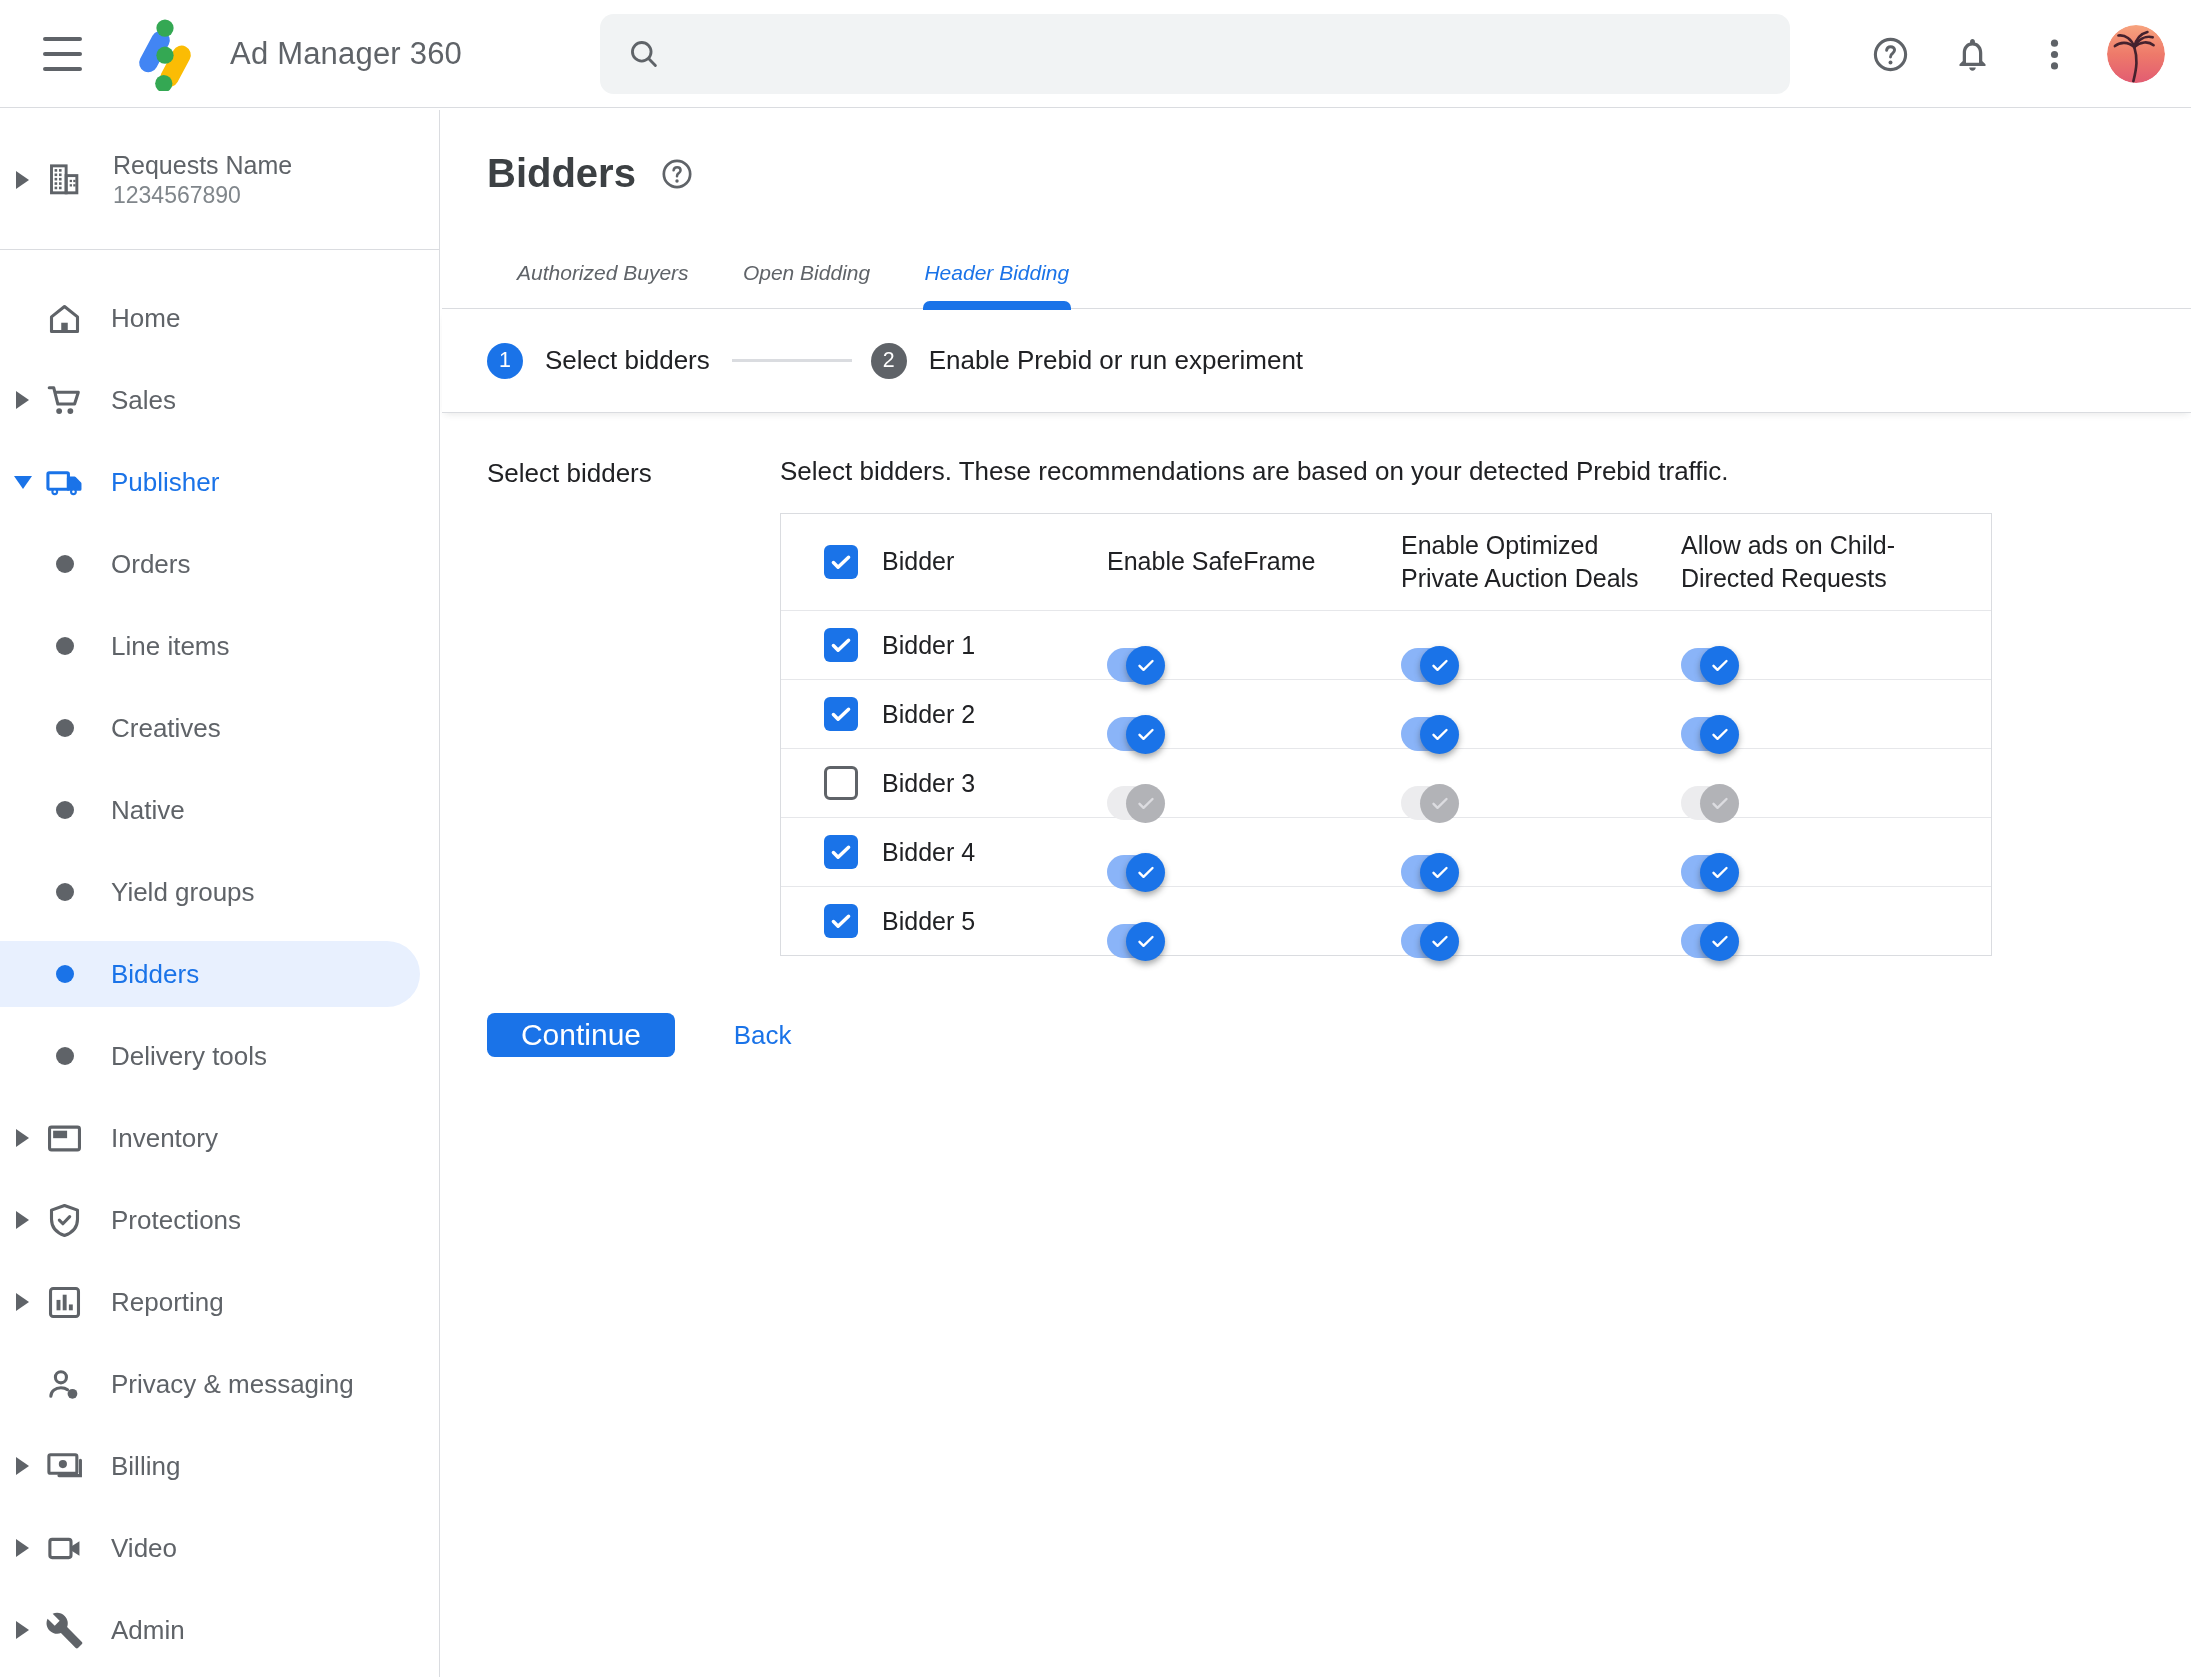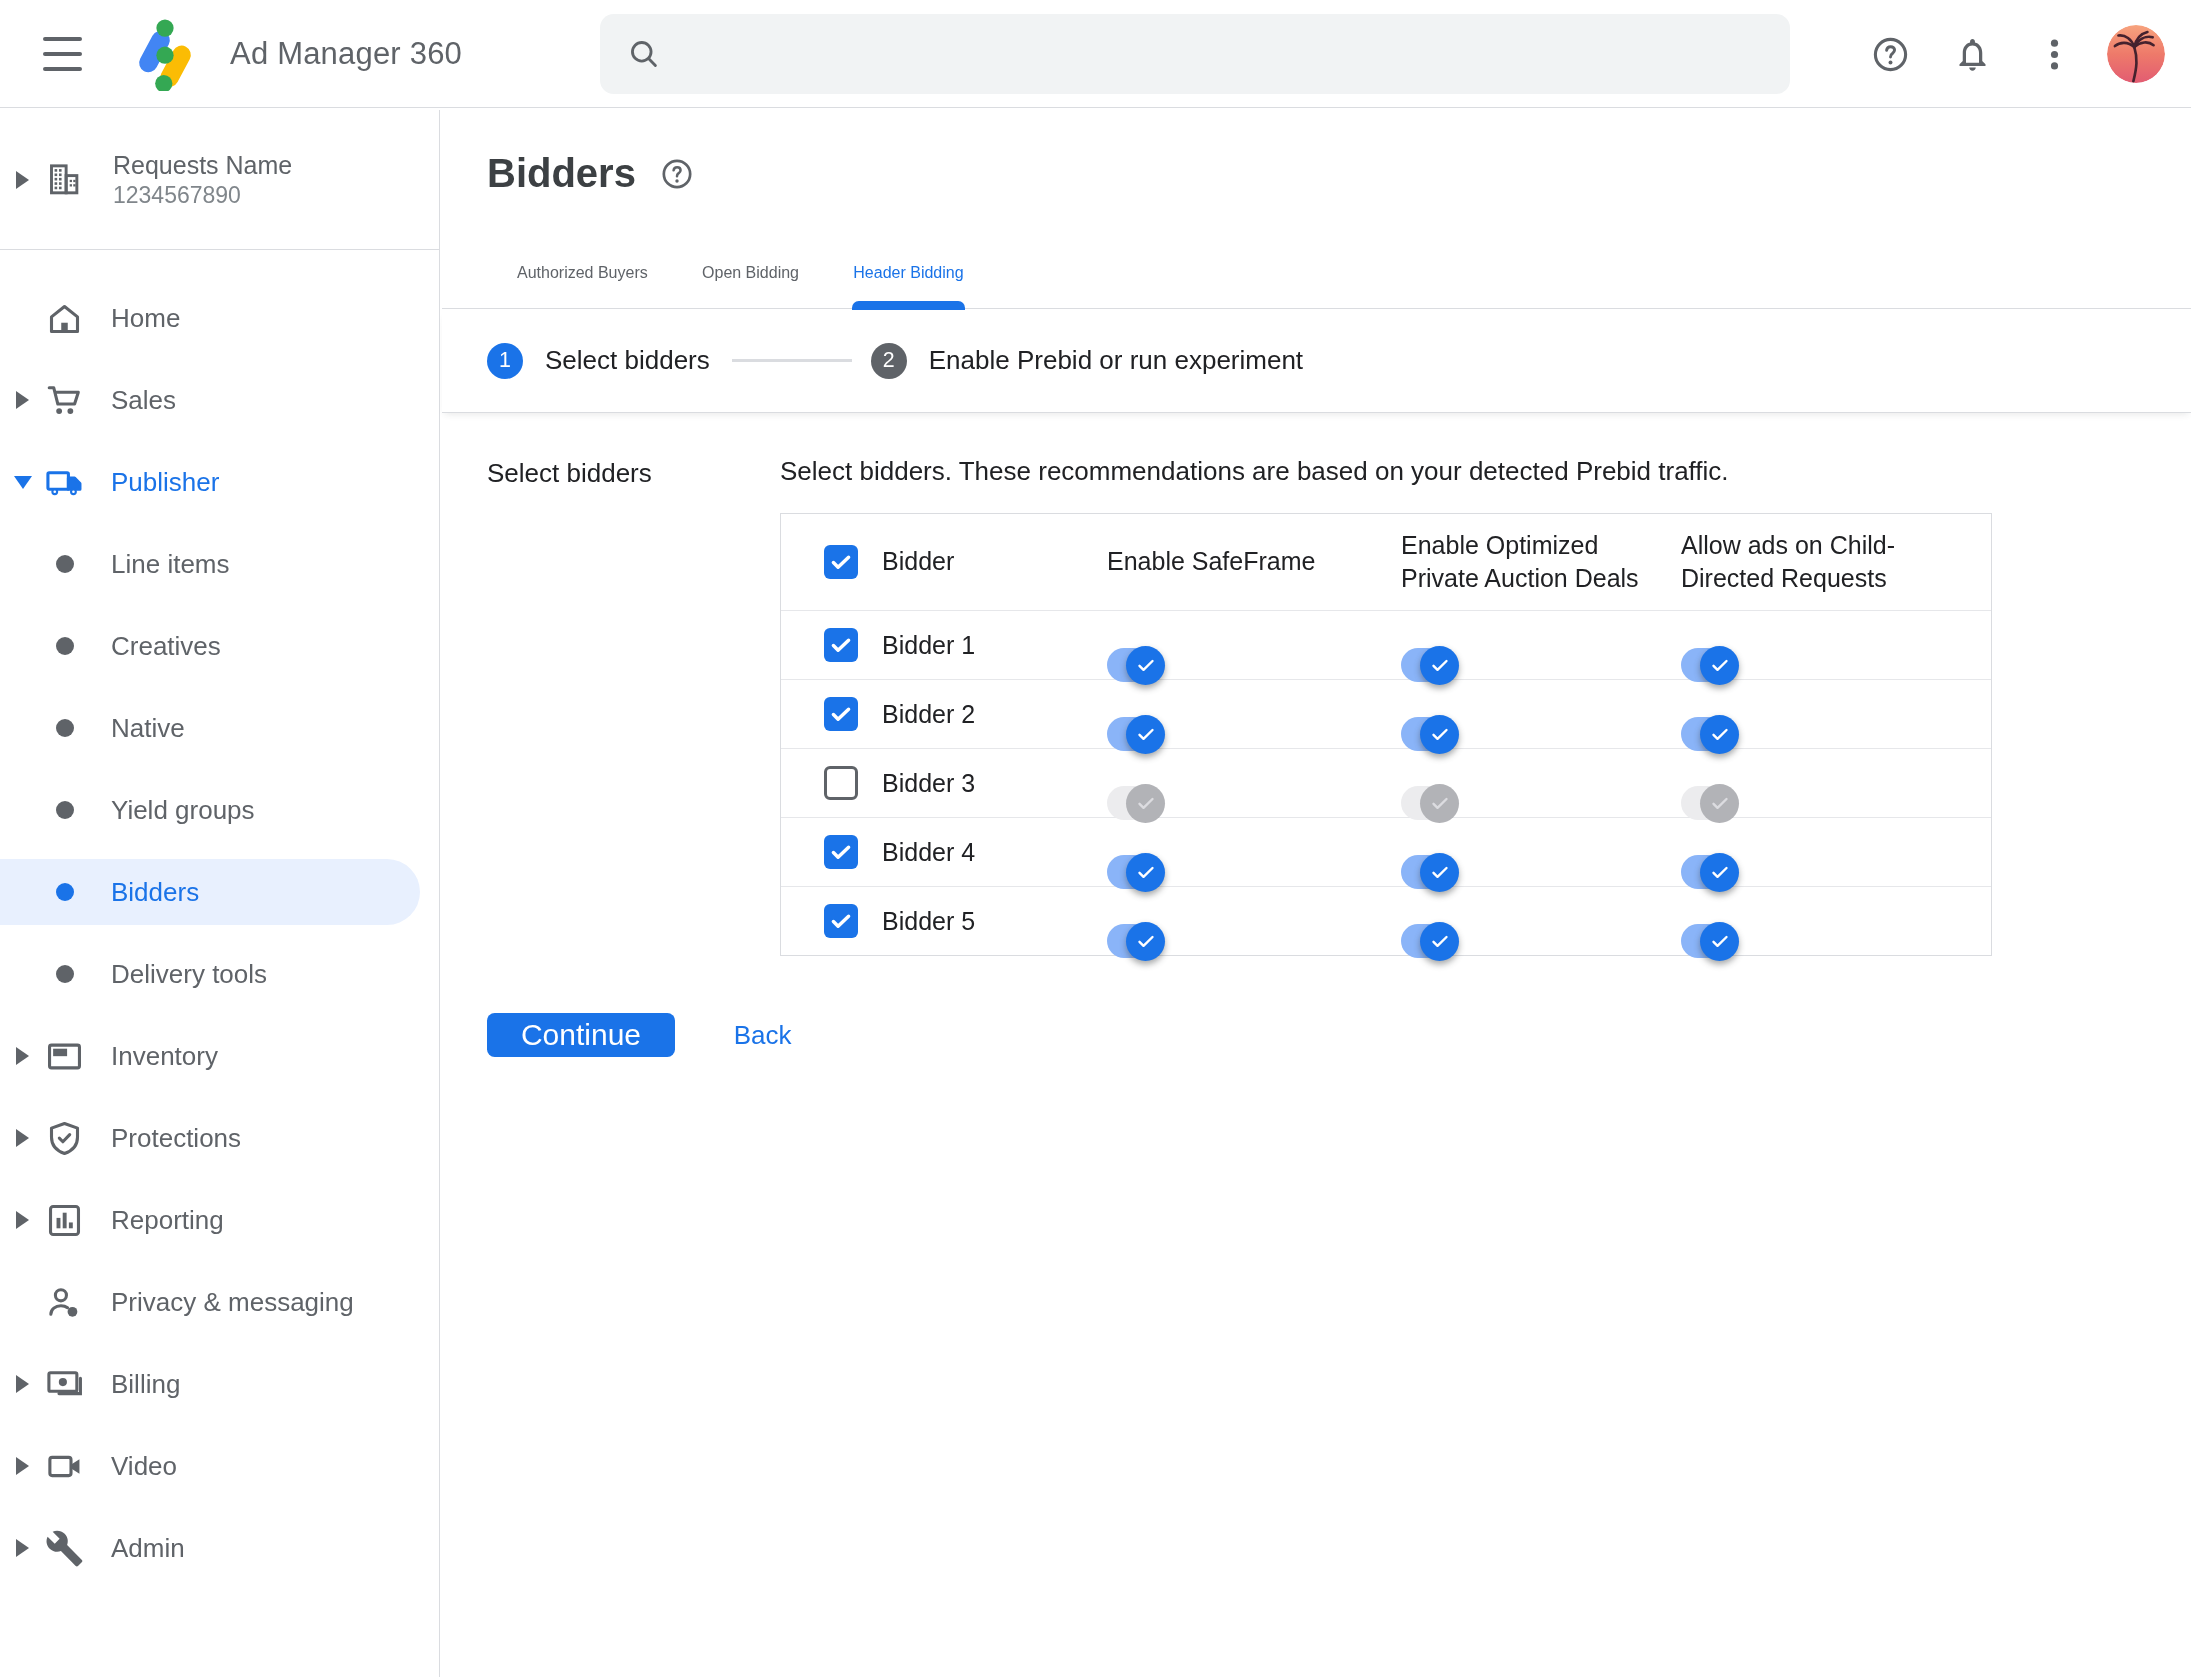--- a/index.html
+++ b/index.html
@@ -48,21 +48,21 @@
   .tri-down { width:0; height:0; border-left:9.4px solid transparent; border-right:9.4px solid transparent;
     border-top:13px solid #1a73e8; }
 
   
   .main { position:absolute; left:442px; top:110px; right:0; bottom:0; background:#fff; }
   .page-head { height:127px; display:flex; align-items:center; padding-left:45px; }
   .page-title { font-size:40px; color:#3c4043; }
   .help-icon { margin-left:24px; width:34px; height:34px; cursor:pointer; }
   .tabs-row { height:72px; border-bottom:1.7px solid #dadce0; display:flex; align-items:stretch; padding-left:53px; }
   .tab { position:relative; display:flex; align-items:center; padding:0 22px; margin-right:10.3px;
-    font-size:16px; font-weight:500; color:#5f6368; cursor:pointer; }
+    font-size:21px; font-weight:500; color:#5f6368; cursor:pointer;font-style:italic; }
   .tab.active { color:#1a73e8; }
   .tab.active::after { content:""; position:absolute; left:20.5px; right:20.5px; bottom:-1.7px; height:8.6px;
     background:#1a73e8; border-radius:6.8px 6.8px 0 0; }
   .stepper { height:104px; display:flex; align-items:center; padding-left:45px;
     border-bottom:1.7px solid #dadce0; box-shadow:0 5.1px 6.8px -3.4px rgba(60,64,67,.12); }
   .step { display:flex; align-items:center; cursor:pointer; }
   .step-circle { width:36px; height:36px; border-radius:50%; background:#1a73e8; color:#fff;
     font-size:21.4px; font-weight:500; display:flex; align-items:center; justify-content:center; flex:none; }
   .step.inactive .step-circle { background:#5f6368; }
   .step-label { margin-left:22px; font-size:26px; font-weight:500; color:#202124; }
@@ -252,20 +252,27 @@
         </svg>
       </span>
       <span class="nav-label">Publisher</span>
     </div>
 
     <div class="nav-item">
       <span class="arrow-slot"></span>
       <span class="icon-slot">
           <span class="bullet"></span>
         </span>
+      <span class="nav-label">Orders</span>
+    </div>
+    <div class="nav-item">
+      <span class="arrow-slot"></span>
+      <span class="icon-slot">
+          <span class="bullet"></span>
+        </span>
       <span class="nav-label">Line items</span>
     </div>
     <div class="nav-item">
       <span class="arrow-slot"></span>
       <span class="icon-slot">
           <span class="bullet"></span>
         </span>
       <span class="nav-label">Creatives</span>
     </div>
     <div class="nav-item">

